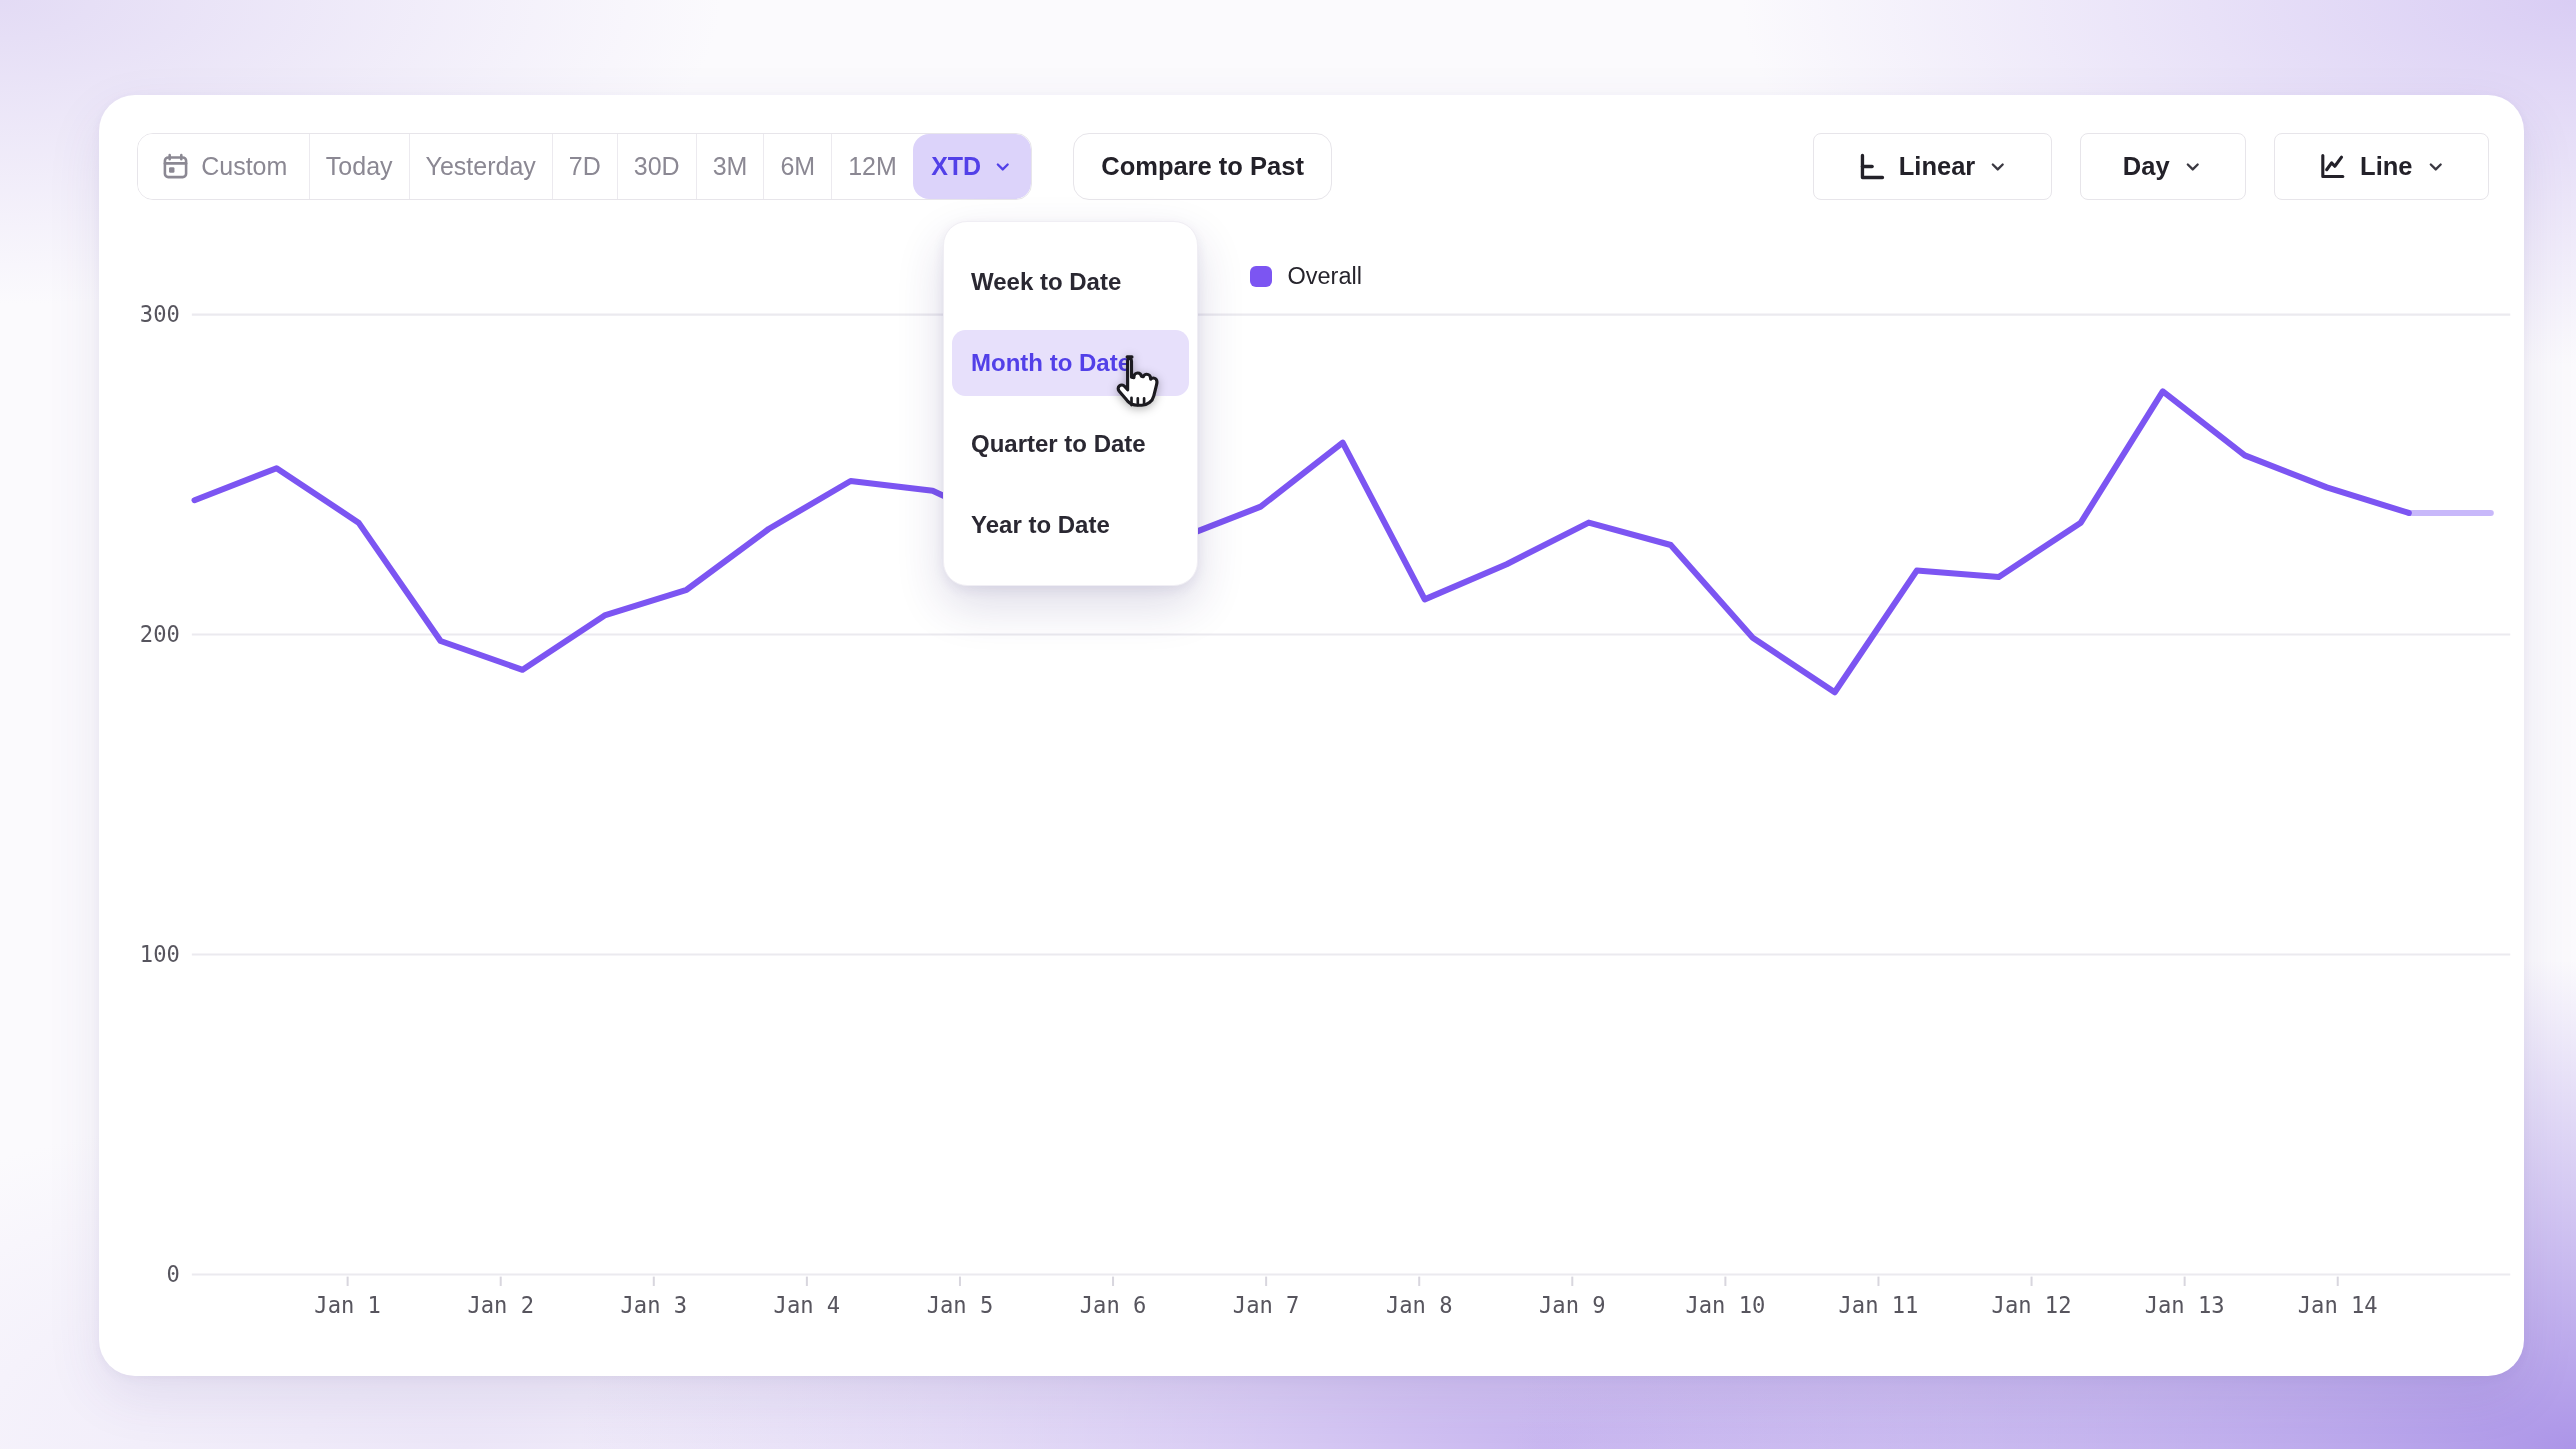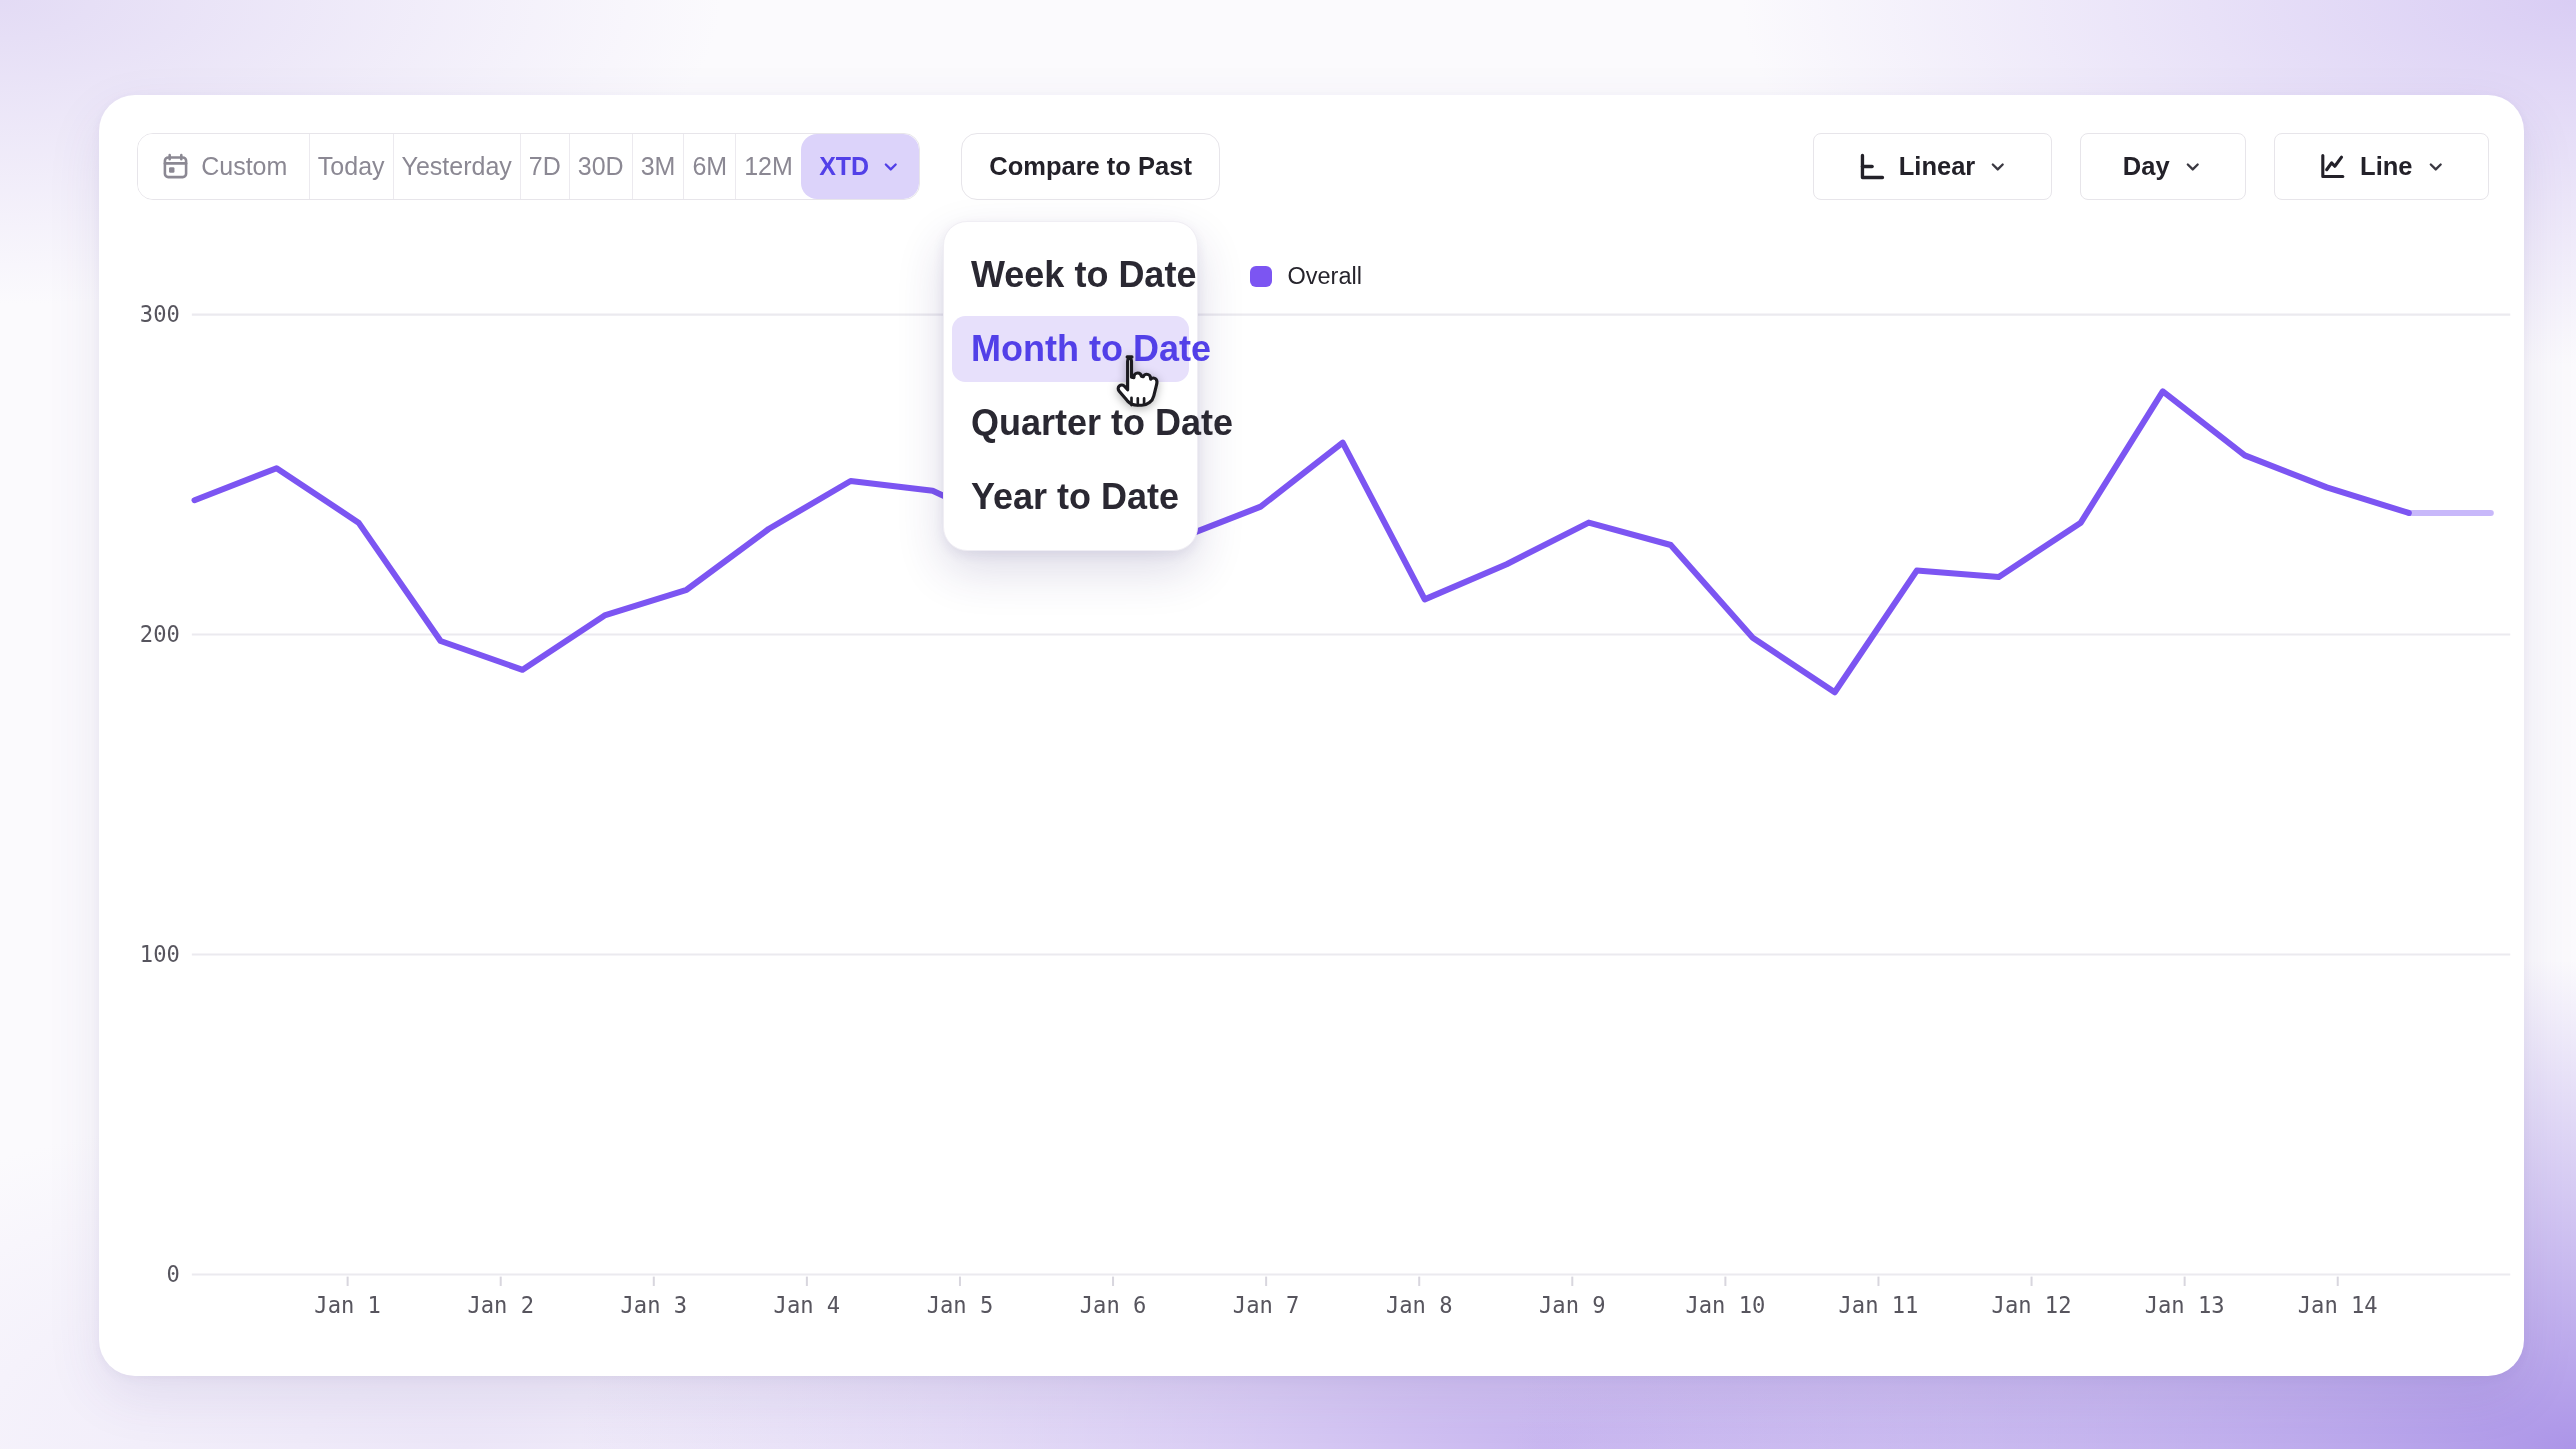--- a/index.html
+++ b/index.html
@@ -23,21 +23,21 @@
   .toolbar{
     position:absolute; left:137px; top:133px; width:2352px;
     display:flex; align-items:center;gap:16px;
   }
   .seg-group{
     display:inline-flex; align-items:stretch; height:67px;
     background:#fff; border:1.3px solid #e7e5ea; border-radius:16px;
     box-sizing:border-box; overflow:hidden;
   }
   .seg{
-    display:flex; align-items:center; gap:10.7px; padding:0 8px;
+    display:flex; align-items:center; gap:10.7px; padding:0 16px;
     font-size:25px; font-weight:500; color:#8b8893; background:#fff;
     border:none; border-left:1.3px solid #eceaef; cursor:pointer; white-space:nowrap;
   }
   .seg:first-child{border-left:none; padding:0 21.5px;}
   .seg.active{
     background:var(--accent-soft); color:var(--accent); font-weight:600;
     border-radius:16px; border-left-color:transparent; padding:0 17.4px;
   }
   .btn{
     display:inline-flex; align-items:center; gap:12px; height:67px; box-sizing:border-box;
@@ -61,22 +61,22 @@
   .series{fill:none; stroke-width:9; stroke-linejoin:round; stroke-linecap:round;}
   .series.tail{opacity:.42;}
   
   .dropdown{
     position:absolute; left:943px; top:221px; width:255px; box-sizing:border-box;
     background:#fff; border:0.7px solid #f0eef4; border-radius:24px; padding:12px 0;
     box-shadow:0 20px 47px rgba(50,35,110,.16), 0 4px 12px rgba(50,35,110,.08);
     z-index:5;
   }
   .dd-item{
-    height:66px; margin:8px 8px; display:flex; align-items:center; padding:0 19px;
-    font-size:36px; font-weight:600; color:#2a2832; border-radius:13.4px; cursor:pointer;
+    height:66px; margin:15px 8px; display:flex; align-items:center; padding:0 19px;
+    font-size:24px; font-weight:600; color:#2a2832; border-radius:13.4px; cursor:pointer;
     white-space:nowrap;
   }
   .dd-item.hovered{background:var(--hover-bg); color:var(--accent);text-align:right;}
   
   .cursor{position:absolute; left:1102px; top:353px; width:59px; height:63px; z-index:6;
           filter:drop-shadow(0 2.7px 4.7px rgba(0,0,0,.30));}
   :root{
     --accent:#5240e8; --accent-soft:#dcd3fa; --line:#7c55f2; --hover-bg:#e7e0fb;
   }
 </style>

